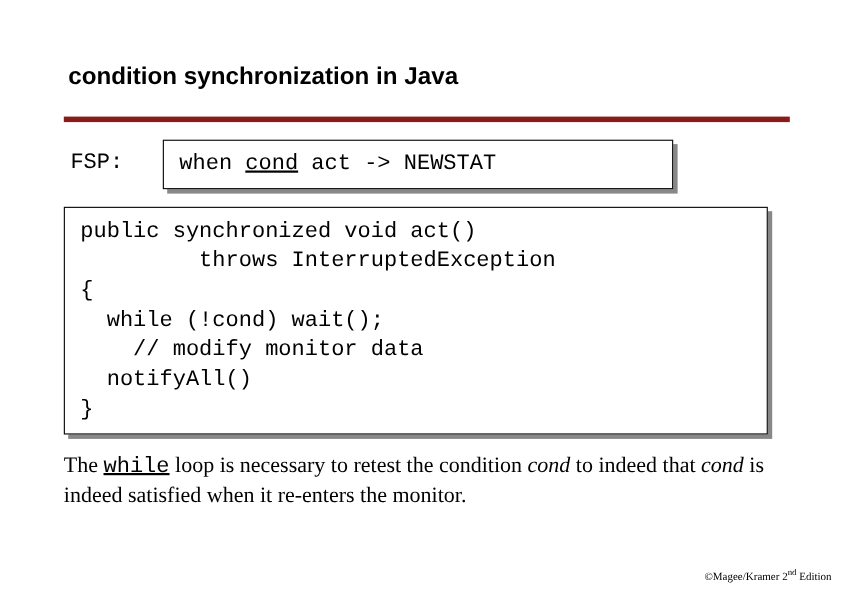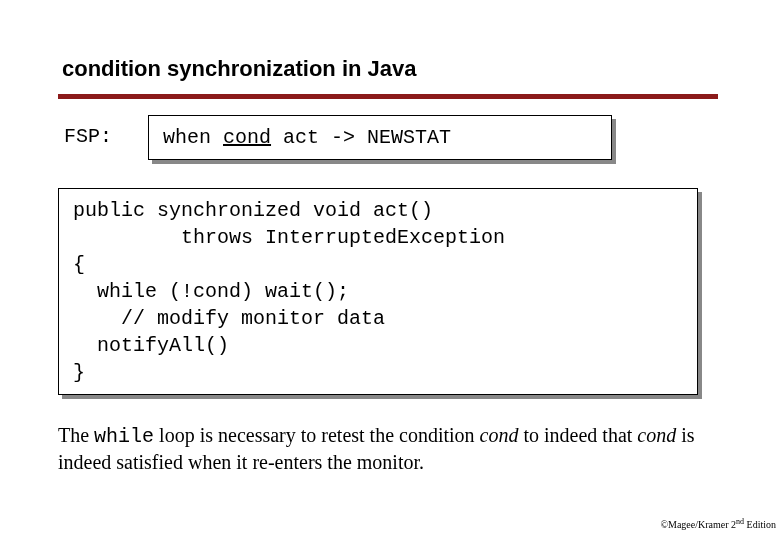--- a/index.html
+++ b/index.html
@@ -12,34 +12,34 @@
       overflow: hidden;
     }
     .slide {
       padding: 56px 58px 0 58px;
     }
     .title {
       font-family: Arial, Helvetica, sans-serif;
       font-weight: bold;
       font-size: 22px;
       color: #000;
-      margin-bottom: 12px;
+      margin-bottom: 24px;
       padding-left: 4px;
     }
     .hr {
       height: 5px;
       width: 660px;
       background: #8b1a1a;
       margin-bottom: 16px;
     }
     .row {
       display: flex;
       align-items: flex-start;
       gap: 12px;
-      margin-bottom: 28px;
+      margin-bottom: 16px;
     }
     .label {
       font-family: "Courier New", Courier, monospace;
       font-size: 20px;
       width: 78px;
       padding-top: 10px;
       padding-left: 6px;
       flex-shrink: 0;
     }
     .codebox {
@@ -57,25 +57,25 @@
     }
     .box-java {
       width: 640px;
     }
     .para {
       font-size: 20px;
       line-height: 1.28;
       margin-top: 6px;
       margin-bottom: 12px;
     }
-    .mono { font-family: "Courier New", Courier, monospace; }
+    .mono { font-family: "Courier New", Courier, monospace; text-decoration: underline; }
     .ital { font-style: italic; }
     .footer {
       position: absolute;
-      right: 4px;
+      right: 24px;
       bottom: 10px;
       font-size: 10px;
       font-family: "Times New Roman", Times, serif;
     }
     .footer .sup { font-size: 8px; vertical-align: super; }
     u { text-decoration: underline; }
   </style>
 </head>
 <body>
 

